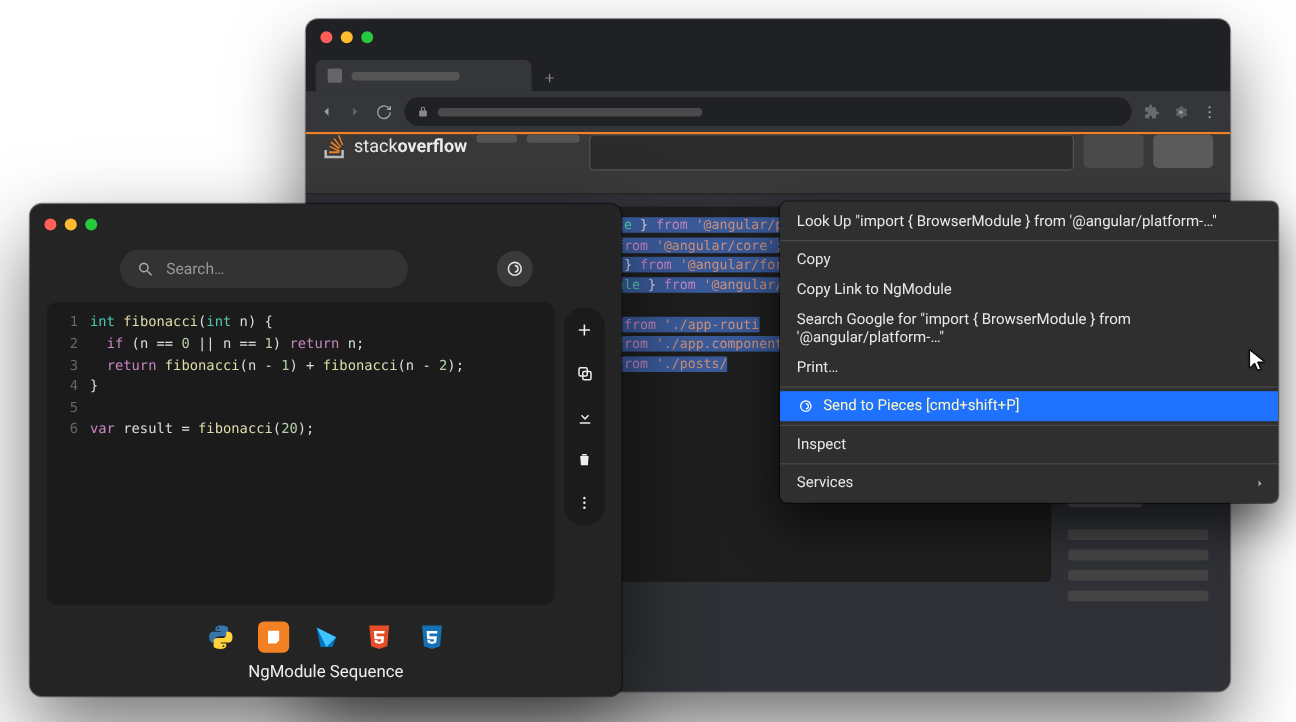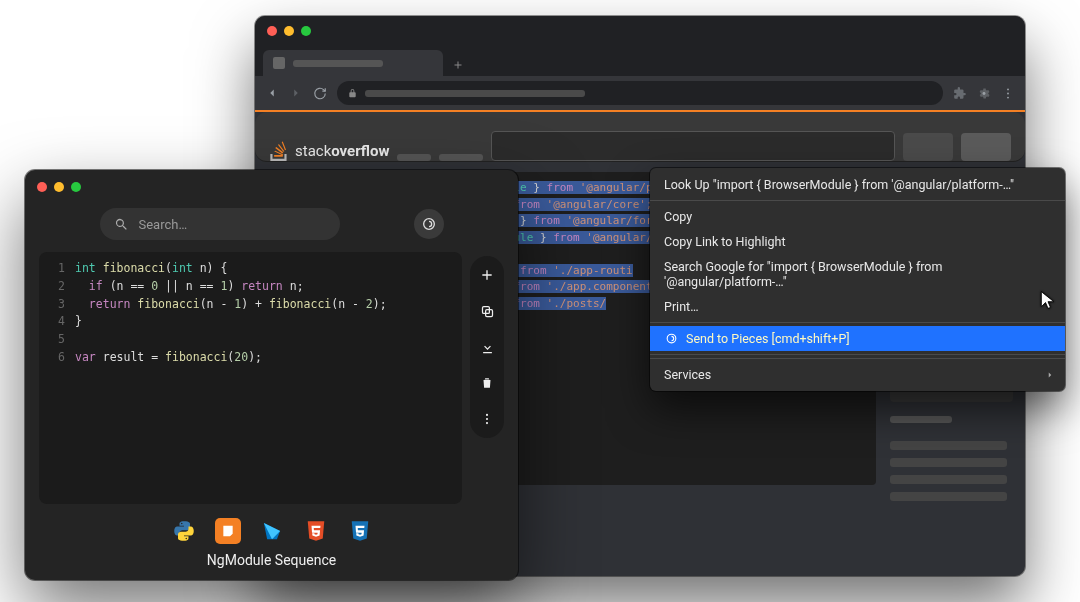--- a/index.html
+++ b/index.html
@@ -49,22 +49,22 @@
   }
   .tbicon { width:14px; height:14px; color:#9aa0a6; display:flex;align-items:center;justify-content:center;}
   .urlbar {
     flex:1; height:24px; background:#202124; border-radius:12px;
     display:flex; align-items:center; padding:0 10px; gap:8px; color:#777;
   }
   .urlbar .lock { width:10px;height:10px; }
   .urlbar .urlskel { height:7px; width:220px; background:#4a4a4a; border-radius:3px; }
   .orange-line { height:2px; background:#f48024; }
   .so-header {
-    height:50px; background:#393939; display:flex; align-items:flex-end;
-    padding:0 14px; gap:8px; border-bottom:1px solid #222;border-radius:12px;
+    height:50px; background:#393939; display:flex; align-items:flex-start;
+    padding:0 14px; gap:8px; border-bottom:1px solid #222;
   }
   .so-logo { display:flex; align-items:center; gap:6px; color:#eaeaea; font-size:15px;}
   .so-logo svg { width:20px; height:20px; }
   .so-logo b { font-weight:700; }
   .so-nav-skel { height:7px; background:#555; border-radius:3px; }
   .so-search {
     flex:1; height:30px; background:#2b2b2b; border:1px solid #555;
     border-radius:4px;
   }
   .so-btn { width:50px; height:28px; background:#4a4a4a; border-radius:4px; }
@@ -283,39 +283,42 @@
 
   <div class="ctxmenu">
     <div class="ctxitem">
       <span>Look Up "import { BrowserModule } from '@angular/platform-…"</span>
     </div>
     <div class="ctxsep"></div>
     <div class="ctxitem">
       <span>Copy</span>
     </div>
     <div class="ctxitem">
-      <span>Copy Link to Highlight</span>
+      <span>Copy Link to NgModule</span>
     </div>
     <div class="ctxitem">
       <span>Search Google for "import { BrowserModule } from '@angular/platform-…"</span>
     </div>
     <div class="ctxitem">
       <span>Print…</span>
     </div>
     <div class="ctxsep"></div>
     <div class="ctxitem selected">
       <span class="ctxicon">
         <svg viewBox="0 0 24 24" width="13" height="13" fill="none" stroke="#fff" stroke-width="2">
             <circle cx="12" cy="12" r="8"></circle>
             <path d="M12 8a4 4 0 010 8"></path>
           </svg>
       </span>
       <span>Send to Pieces [cmd+shift+P]</span>
     </div>
     <div class="ctxsep"></div>
+    <div class="ctxitem">
+      <span>Inspect</span>
+    </div>
     <div class="ctxsep"></div>
     <div class="ctxitem">
       <span>Services</span>
       <span class="ctxchevron">
         <svg viewBox="0 0 24 24" width="10" height="10" fill="currentColor">
             <path d="M9 6l6 6-6 6z"></path>
           </svg>
       </span>
     </div>
   </div>

